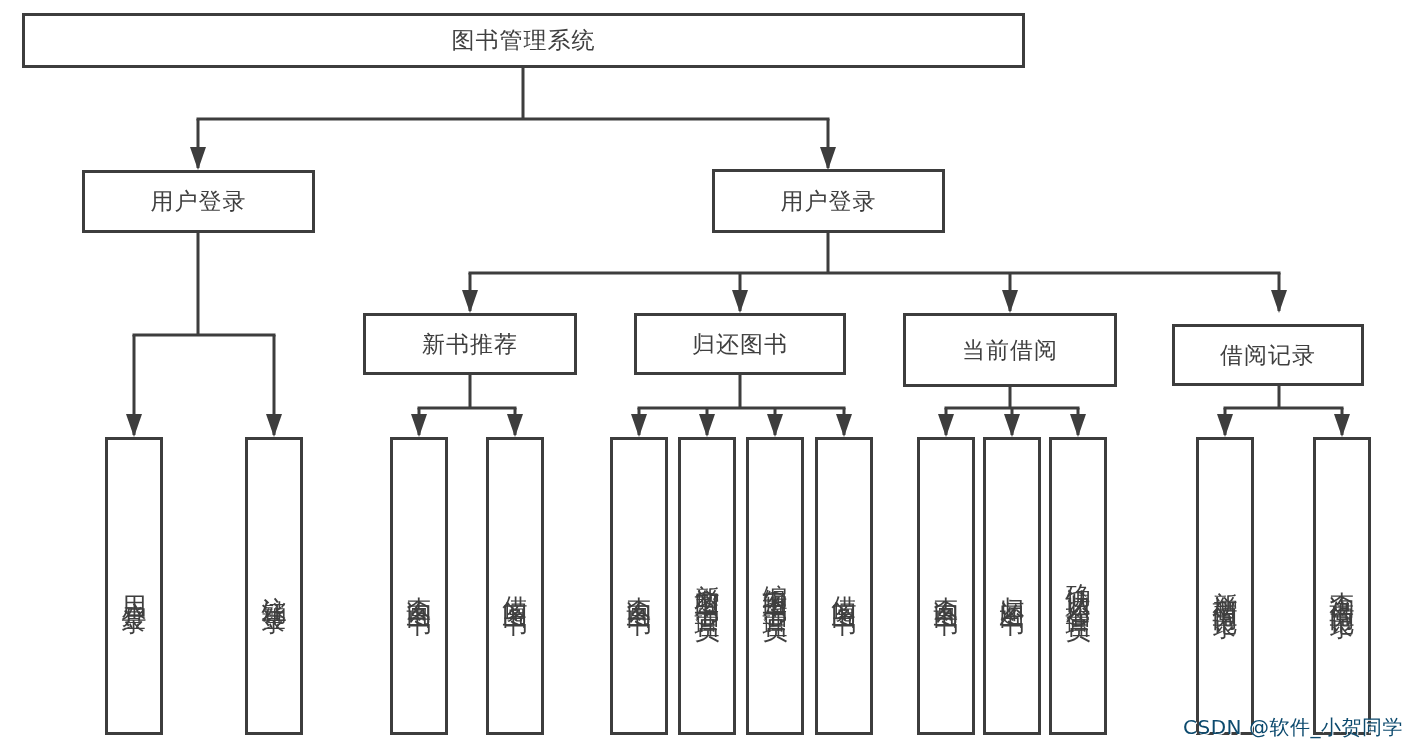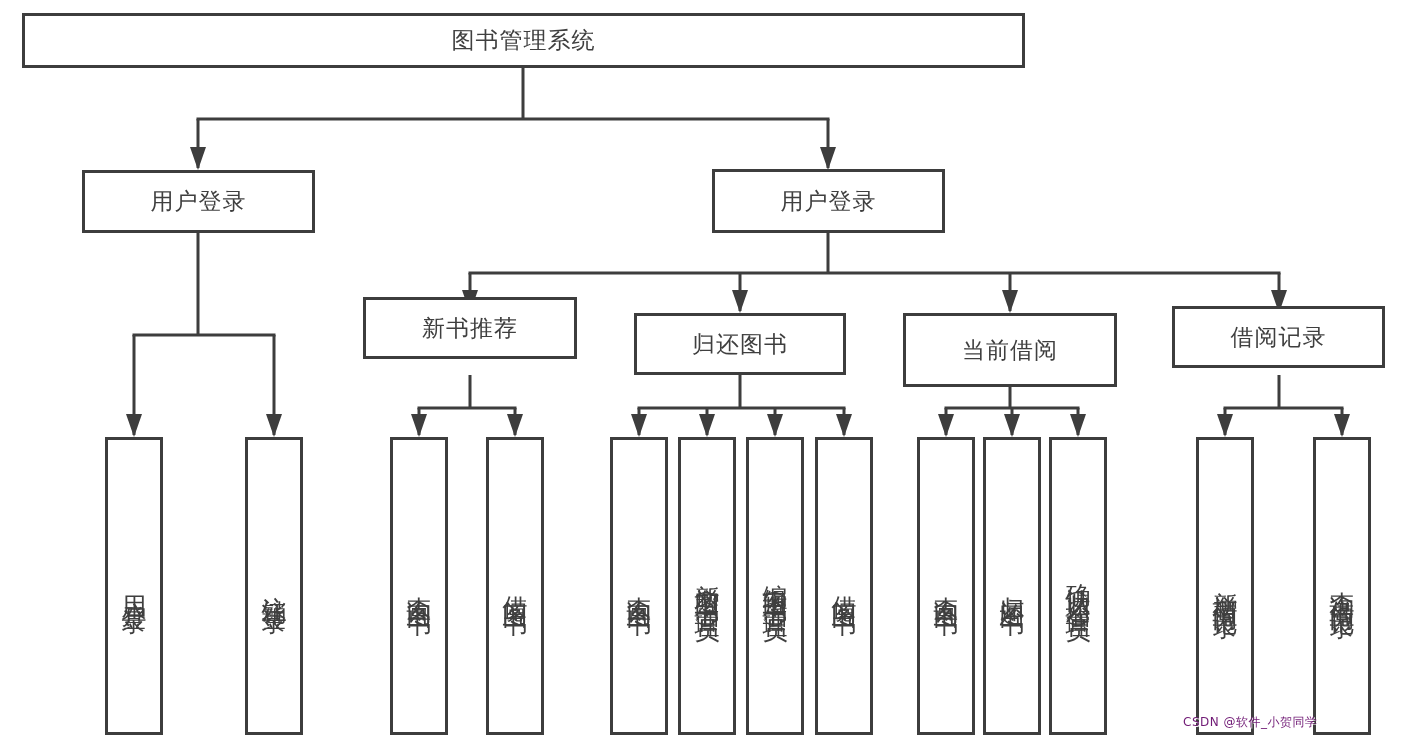--- a/index.html
+++ b/index.html
@@ -35,23 +35,23 @@
     font-size: 25px;
     line-height: 1;
     letter-spacing: 5px;
   }
   .watermark {
     position: absolute;
     left: 1183px;
     top: 714px;
     width: 222px;
     z-index: 5;
-    font-size: 12px;
+    font-size: 20px;
     letter-spacing: 0.5px;
-    color: #701a75;
+    color: #0c4a6e;
     text-shadow: 1px 1px 0 #ffffff;
     white-space: nowrap;
   }
 </style>
 </head>
 <body>
 
 <div class="stage">
 
   <svg class="wires" viewBox="0 0 1405 747" xmlns="http://www.w3.org/2000/svg">
@@ -101,30 +101,30 @@
     <span>图书管理系统</span>
   </div>
 
   <div class="box hbox" style="left:82px;top:170px;width:233px;height:63px">
     <span>用户登录</span>
   </div>
   <div class="box hbox" style="left:712px;top:169px;width:233px;height:64px">
     <span>用户登录</span>
   </div>
 
-  <div class="box hbox" style="left:363px;top:297px;width:214px;height:62px">
+  <div class="box hbox" style="left:363px;top:313px;width:214px;height:62px">
     <span>新书推荐</span>
   </div>
   <div class="box hbox" style="left:634px;top:313px;width:212px;height:62px">
     <span>归还图书</span>
   </div>
   <div class="box hbox" style="left:903px;top:313px;width:214px;height:74px">
     <span>当前借阅</span>
   </div>
-  <div class="box hbox" style="left:1172px;top:306px;width:213px;height:62px">
+  <div class="box hbox" style="left:1172px;top:324px;width:192px;height:62px">
     <span>借阅记录</span>
   </div>
 
   <div class="box vbox" style="left:105px;top:437px;width:58px;height:298px">
     <span class="vtext">用户登录</span>
   </div>
   <div class="box vbox" style="left:245px;top:437px;width:58px;height:298px">
     <span class="vtext">注销登录</span>
   </div>
 

